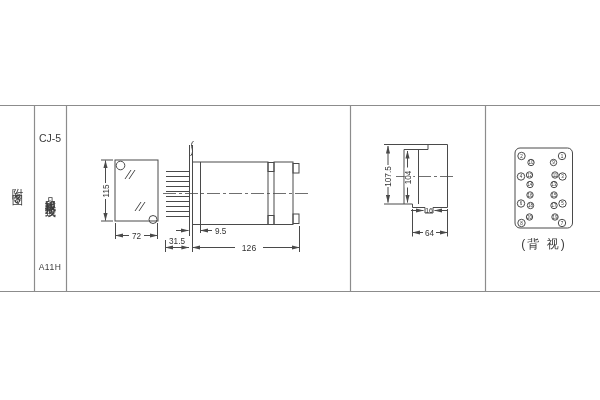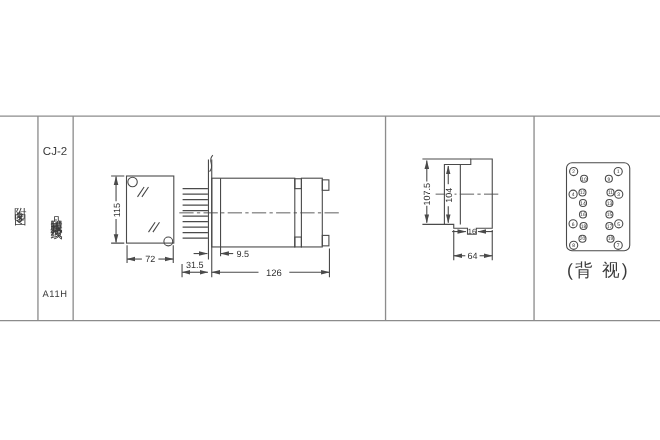--- a/index.html
+++ b/index.html
@@ -10,37 +10,37 @@
   .layer{position:absolute;left:0;top:0;}
   .vtext{
     writing-mode:vertical-lr;text-orientation:upright;
     display:flex;align-items:center;justify-content:center;
   }
   .cell{position:absolute;color:#3a3a3a;}
   .figure-col{left:0;top:160px;width:34px;height:70px;font-size:11.5px;letter-spacing:7px;}
   .model{left:34px;top:132px;width:32px;text-align:center;font-size:10.5px;}
   .mounting{left:34px;top:148px;width:32px;height:90px;font-size:11px;letter-spacing:1.5px;}
   .code{left:34px;top:262px;width:32px;text-align:center;font-size:8.5px;letter-spacing:.5px;}
-  .caption{left:503px;top:236px;width:82px;text-align:center;font-size:16px;letter-spacing:2px;}
+  .caption{left:503px;top:236px;width:82px;text-align:center;font-size:12px;letter-spacing:2px;}
   svg text{fill:#333;font-family:"Liberation Sans",sans-serif;}
   .dim{font-size:8.2px;}
   .dim-lg{font-size:8.6px;}
   .dim-sm{font-size:6.8px;}
   .tnum{font-size:4.5px;}
   .stroke{stroke:#4a4a4a;stroke-width:1;fill:none;}
   .frame{stroke:#8c8c8c;stroke-width:1.2;fill:none;}
   .cline{stroke:#4a4a4a;stroke-width:0.8;fill:none;stroke-dasharray:13 3 3 3;}
 </style>
 </head>
 <body>
 
 <div class="screen">
 
   <div class="cell figure-col vtext">附图3</div>
-  <div class="cell model">CJ-2</div>
+  <div class="cell model">CJ-5</div>
   <div class="cell mounting vtext">凸出式板后接线</div>
   <div class="cell code">A11H</div>
   <div class="cell caption">(背 视)</div>
 
   <svg class="layer" width="600" height="400" viewBox="0 0 600 400">
     <defs>
       <marker id="arr" viewBox="0 0 10 6" refX="9.5" refY="3" markerWidth="8" markerHeight="4.8" orient="auto-start-reverse" markerUnits="userSpaceOnUse">
         <path d="M0,0.4 L10,3 L0,5.6 Z" fill="#4a4a4a"></path>
       </marker>
     </defs>

